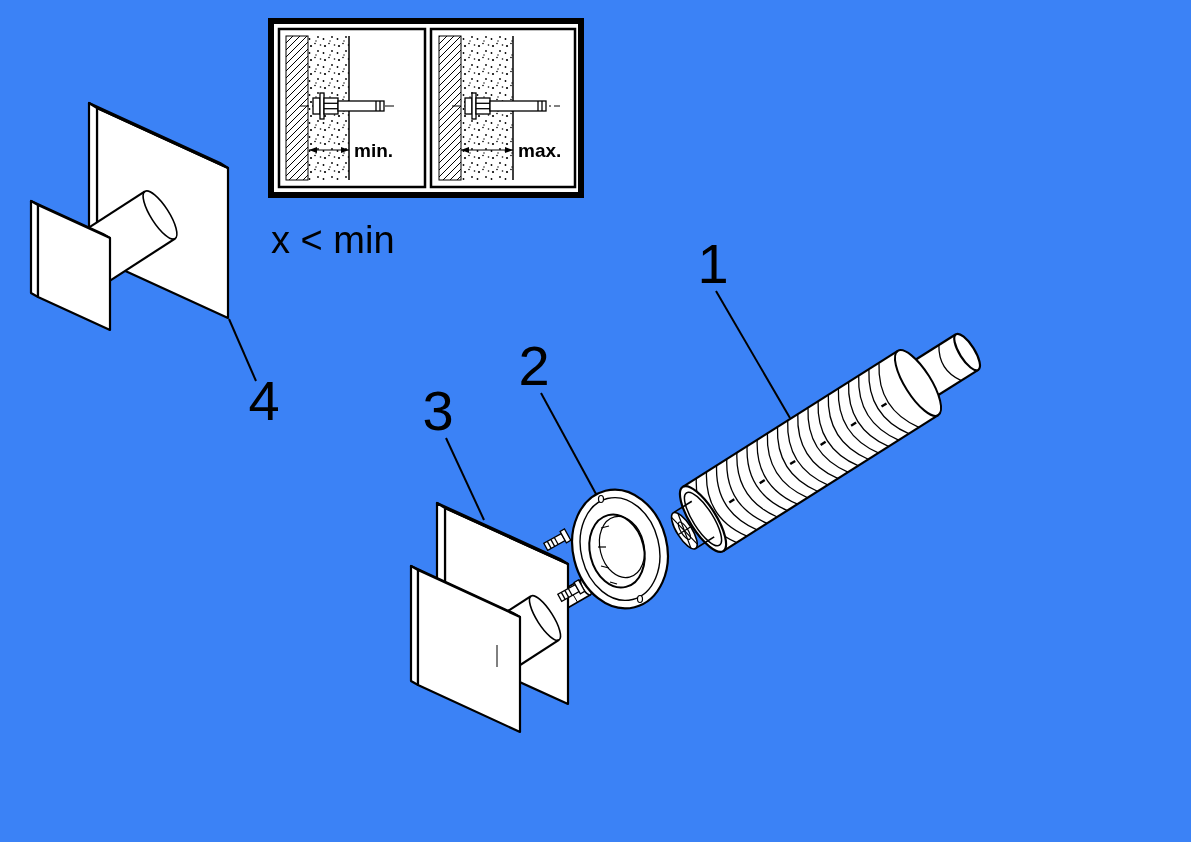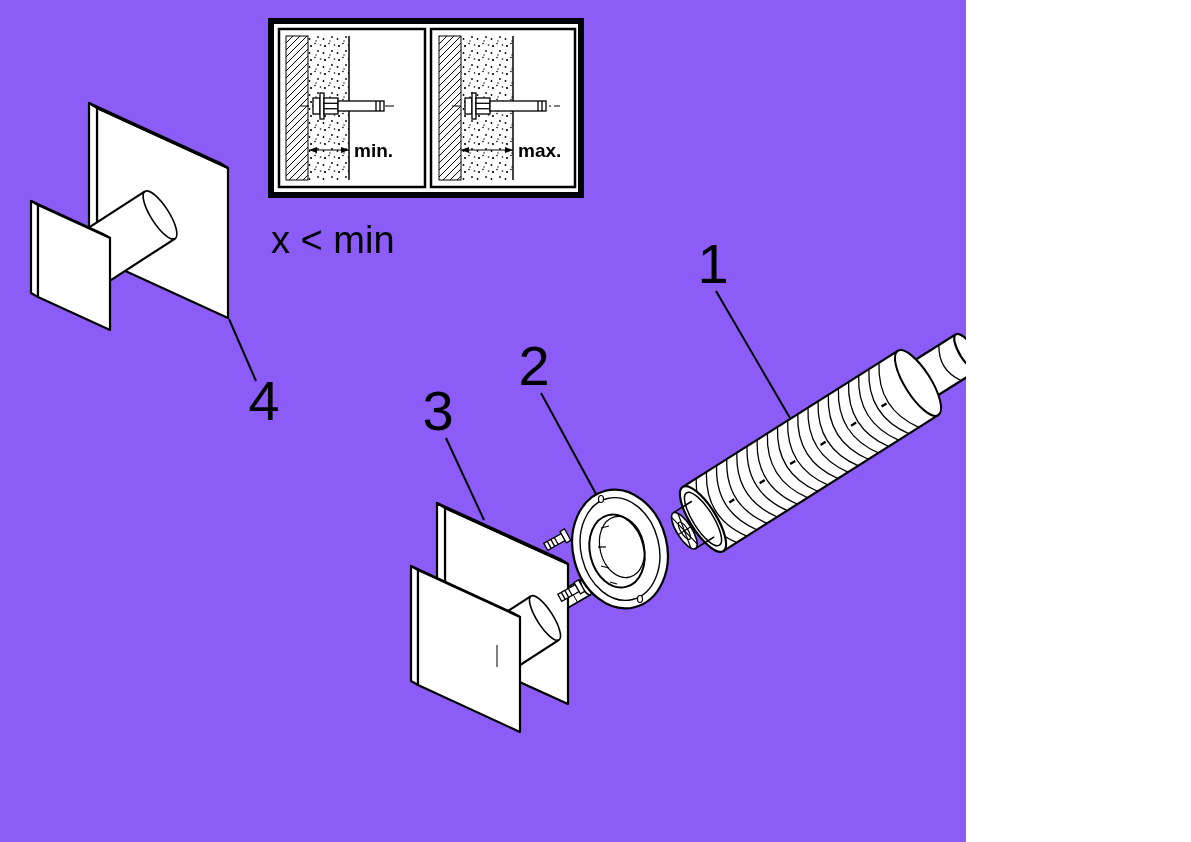--- a/index.html
+++ b/index.html
@@ -1,16 +1,16 @@
 <!DOCTYPE html>
 <html><head>
 <meta charset="utf-8">
 <style>
   html,body{margin:0;padding:0;background:#ffffff;}
-  .canvas{position:relative;width:966px;height:842px;background:#8b5cf6;overflow:hidden;text-decoration:underline;}
+  .canvas{position:relative;width:1191px;height:842px;background:#3b82f6;overflow:hidden;text-decoration:underline;}
   svg{display:block;}
   text{fill:#000;font-family:"Liberation Sans","DejaVu Sans",sans-serif;}
   .partnum{font-size:56px;}
   .caption{font-size:38px;}
   .dimlabel{font-size:19px;font-weight:bold;}
 </style>
 </head>
 <body>
 
 <div class="canvas">

